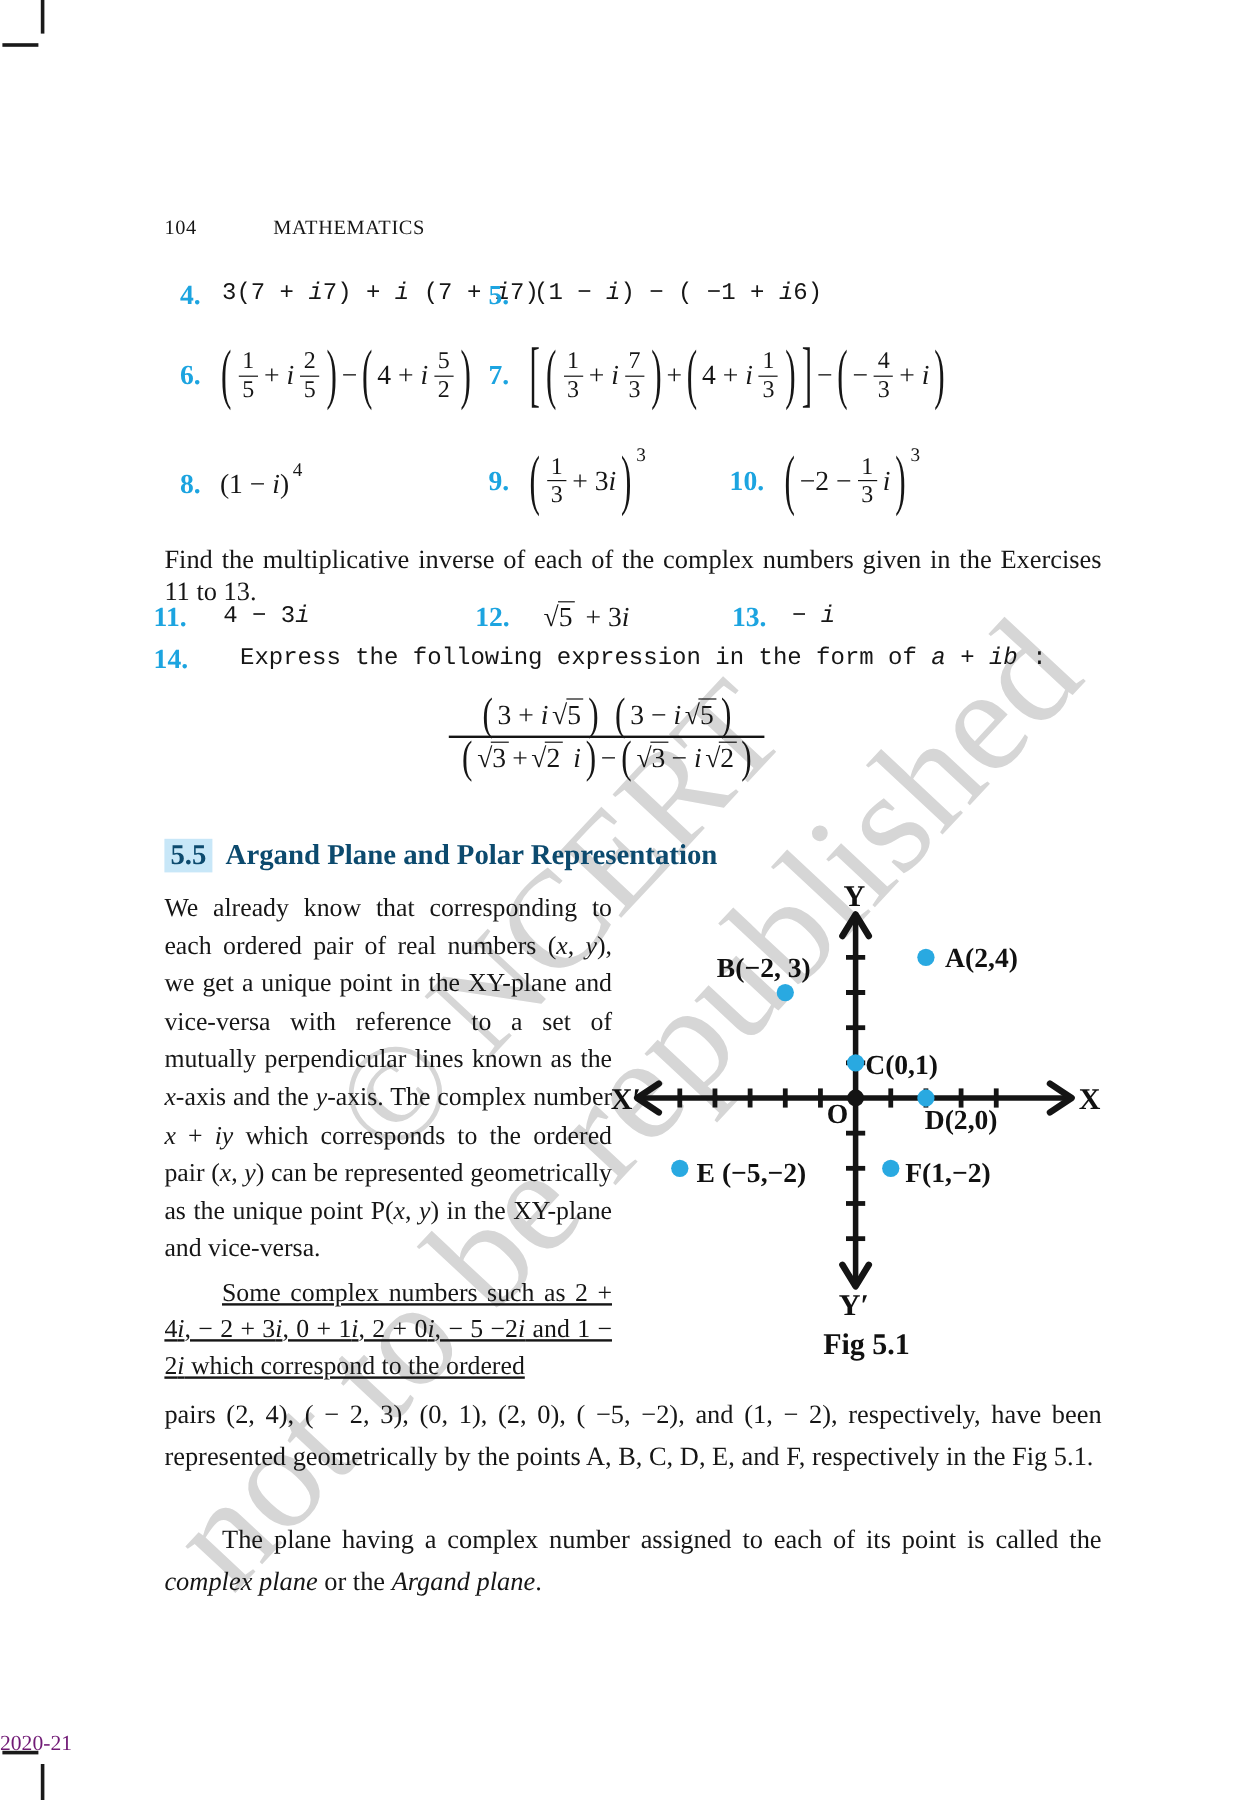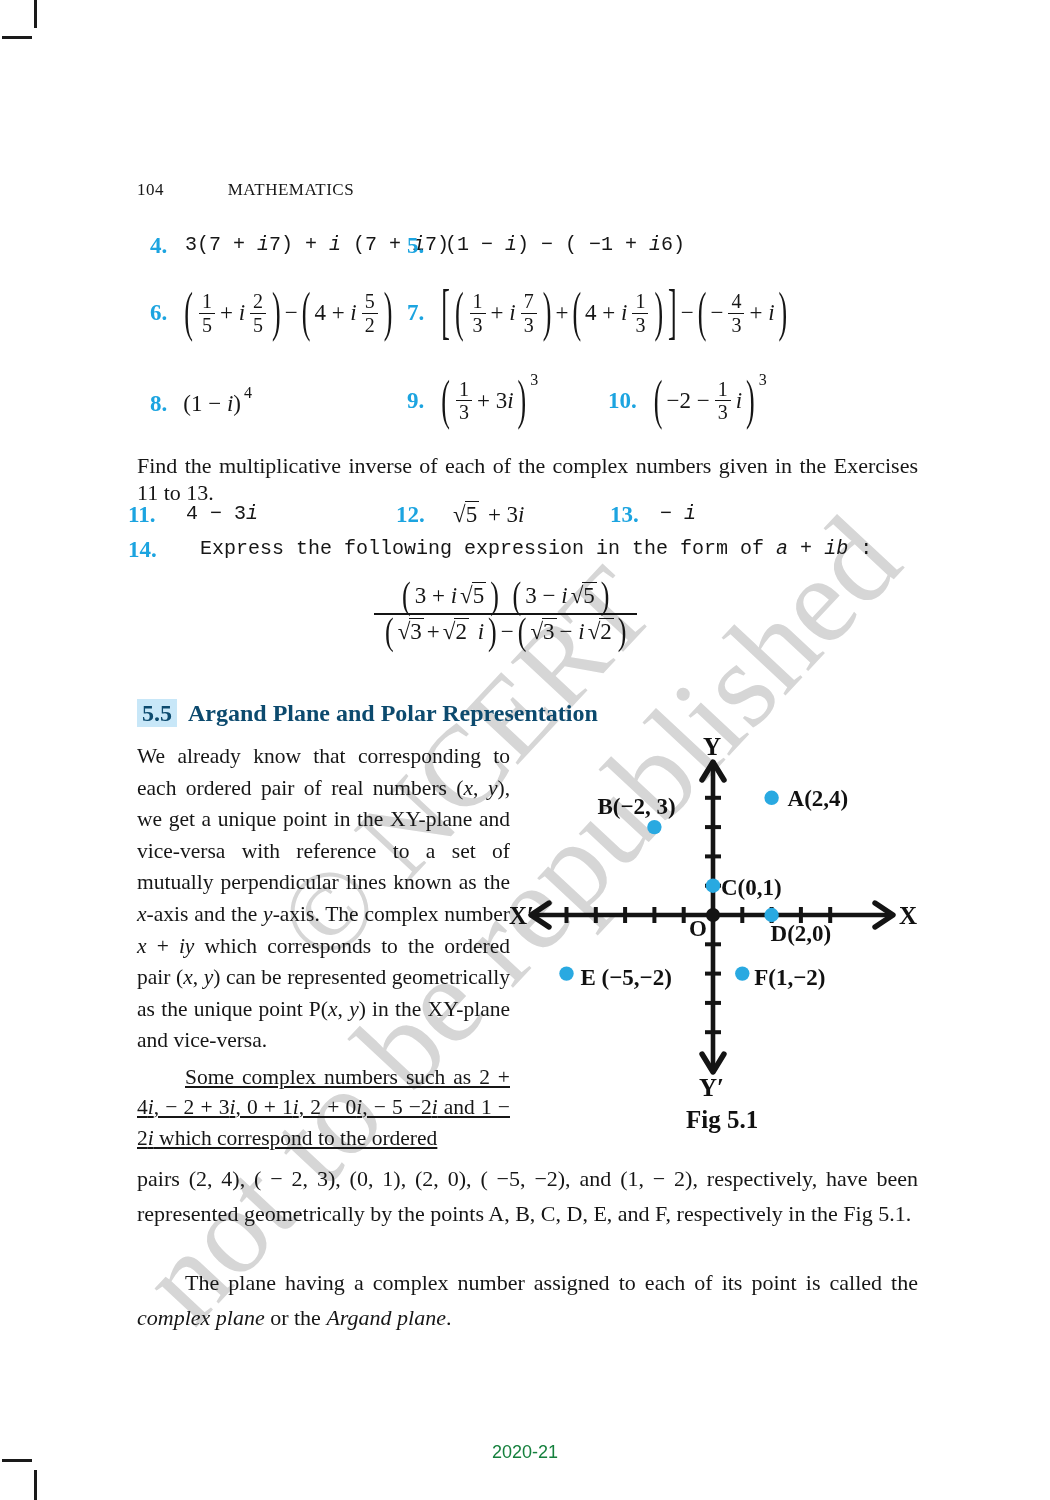--- a/index.html
+++ b/index.html
@@ -42,22 +42,22 @@
   #bigfrac{left:374px;top:583px;}
   .vfrac{display:flex;flex-direction:column;align-items:center;}
   .vfrac .den{border-top:2.2px solid #141414;padding:4px 10px 0 10px;margin-top:3px;}
   .vfrac .num{padding:0 4px 1px 4px;}
   #heading55{left:137px;top:700px;font-size:24px;font-weight:700;color:#0c4a6e;}
   #heading55 .secnum{background:#c8e7f8;padding:1px 5px;margin-right:11px;}
   #leftcol{left:137px;top:741px;width:373px;font-size:21.5px;line-height:31.6px;}
   #leftcol2{left:137px;top:1062px;width:373px;font-size:21.5px;line-height:30.3px;text-indent:48px;text-decoration:underline;}
   #fullpara{left:137px;top:1161px;width:781px;line-height:35.2px;}
   #para2{left:137px;top:1265px;width:781px;line-height:35.2px;text-indent:48px;}
-  #footer{left:0;top:1442px;width:1050px;text-align:center;
-          font-family:Liberation Sans, sans-serif;font-size:18px;color:#15803d;}
+  #footer{left:0;top:1442px;width:1050px;text-align:left;
+          font-family:Liberation Serif, serif;font-size:18px;color:#701a75;}
   
   #figure{left:503px;top:732px;width:447px;height:432px;}
   .axis{stroke:#141414;stroke-width:4.6;stroke-linecap:butt;}
   .tick{stroke:#141414;stroke-width:4;}
   .arrow{fill:none;stroke:#141414;stroke-width:5.4;stroke-linecap:round;stroke-linejoin:round;}
   .figlabel{font-family:"Liberation Serif",serif;font-weight:700;font-size:23px;fill:#111;}
   .axlabel{font-family:"Liberation Serif",serif;font-weight:700;font-size:25px;fill:#111;}
   .figcap{font-family:"Liberation Serif",serif;font-weight:700;font-size:25px;fill:#111;}
 </style>
 </head>

